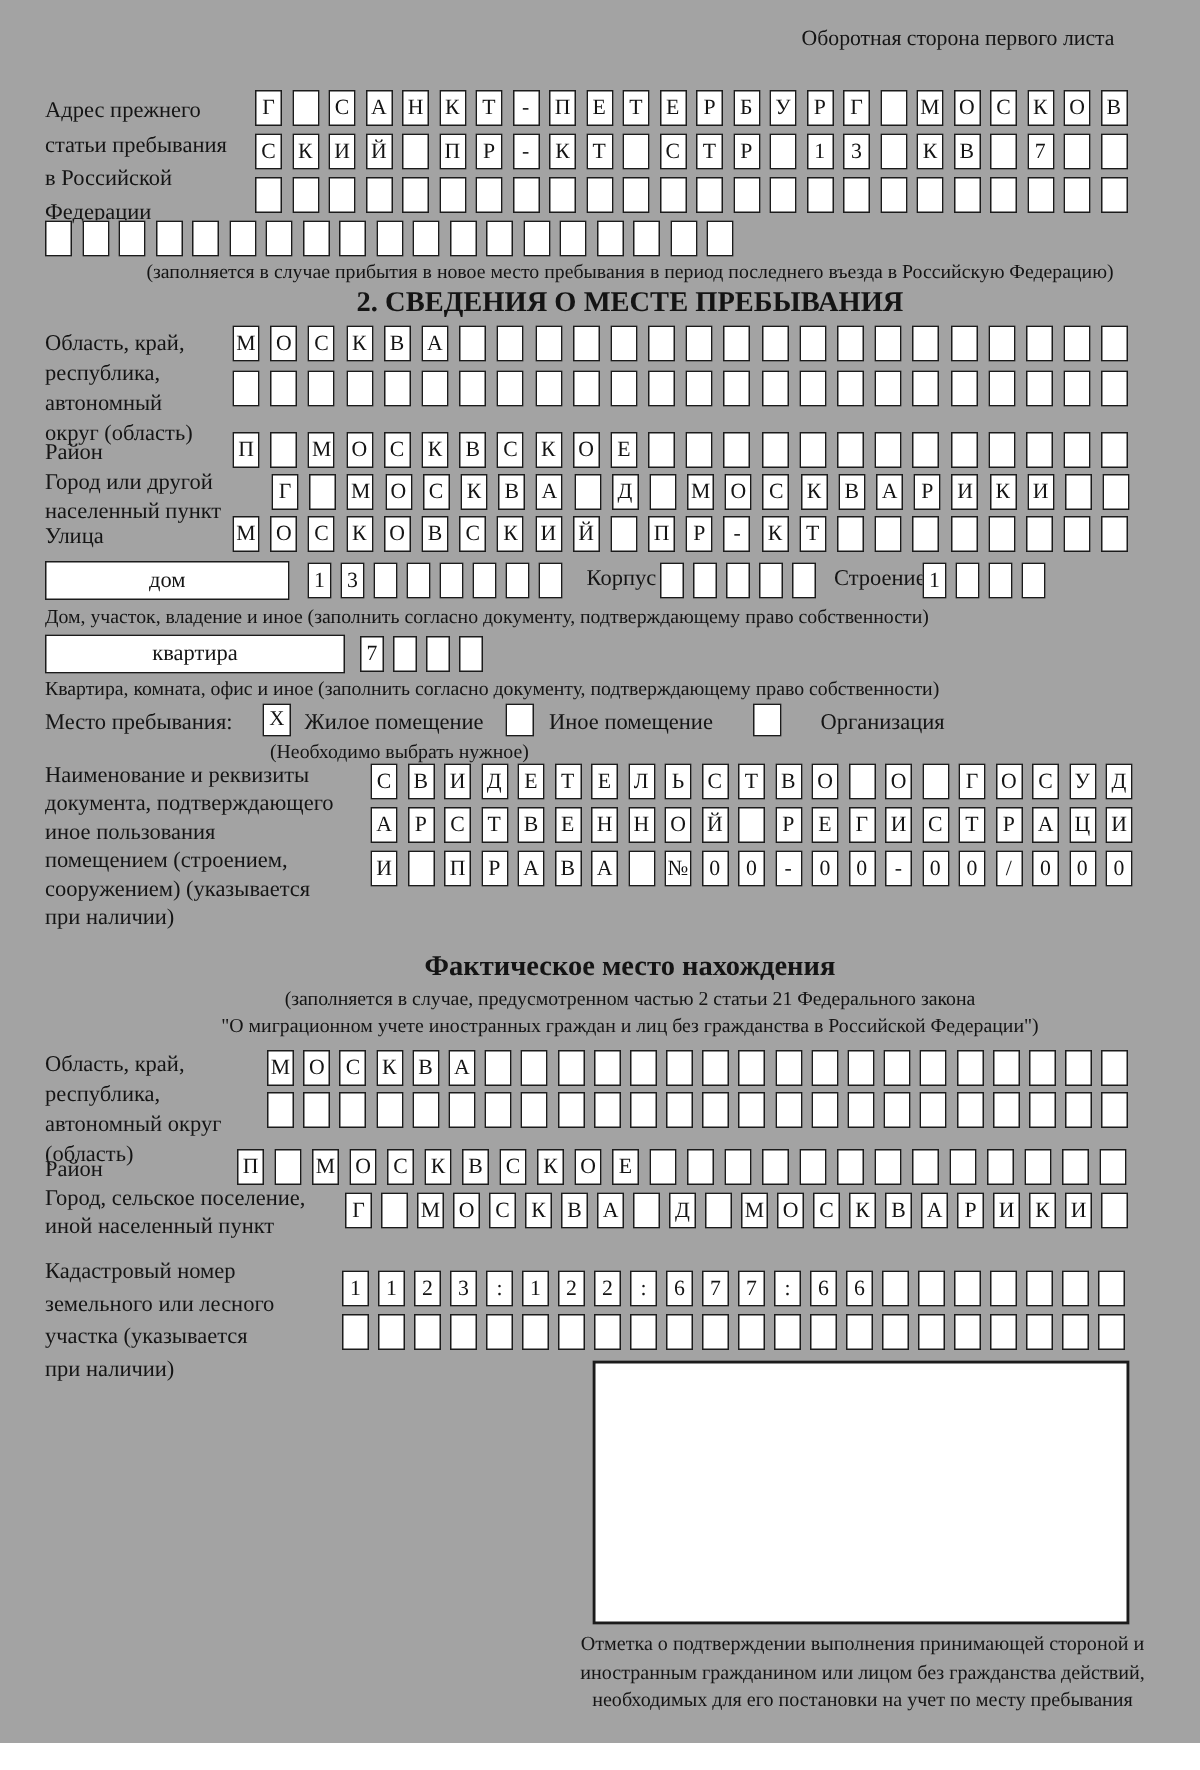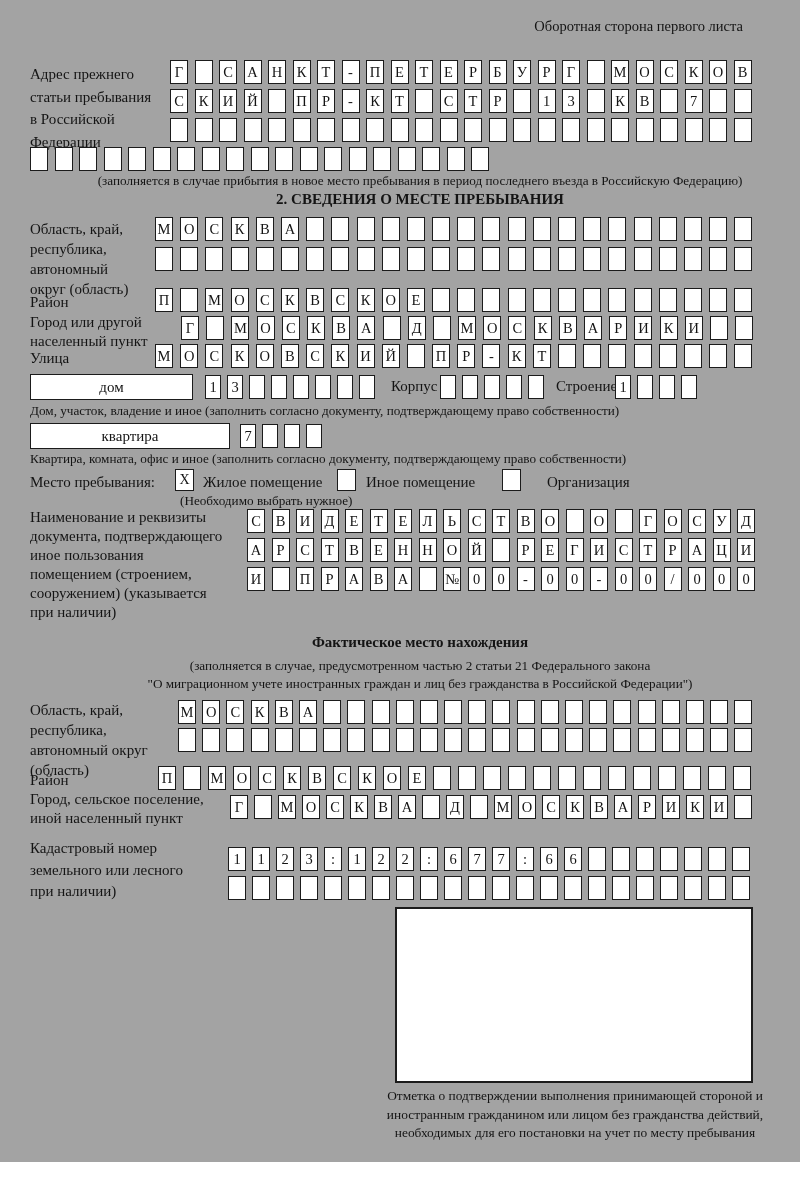--- a/index.html
+++ b/index.html
@@ -8,21 +8,21 @@
     font-family:"Liberation Serif","DejaVu Serif",serif;color:#141414;overflow:hidden;
   }
   .hdr{position:absolute;top:18px;right:57px;font-size:14.5px;}
   .label{position:absolute;font-size:15px;line-height:20px;}
   .lh22 div{line-height:22.5px;}
   .lh19 div{line-height:19px;}
   .lh20 div{line-height:20px;}
   .lh21 div{line-height:21.5px;}
   .note{position:absolute;font-size:13.2px;}
   .centered{left:40px;width:760px;text-align:center;}
-  .title{position:absolute;font-size:15px;font-weight:bold;left:40px;width:760px;text-align:center;}
+  .title{position:absolute;font-size:19px;font-weight:bold;left:40px;width:760px;text-align:center;}
   .cellrow{position:absolute;display:flex;gap:6.5px;}
   .g60{gap:6px;} .g62{gap:6.2px;} .g70{gap:7px;} .g72{gap:7.2px;}
   .cell{
     display:inline-flex;width:18px;height:24px;box-sizing:border-box;
     border:1.5px solid #1b1b1b;align-items:center;justify-content:center;
     font-size:14.5px;flex:0 0 auto;background:#fff;
   }
   .small .cell{width:16px;}
   .widebox{
     position:absolute;box-sizing:border-box;border:1.5px solid #1b1b1b;height:26px;
@@ -537,20 +537,21 @@
       <span class="cell">Р</span>
       <span class="cell">И</span>
       <span class="cell">К</span>
       <span class="cell">И</span>
       <span class="cell"></span>
     </div>
 
   <div class="label lh21" style="left:30px;top:838px;width:190px;">
       <div>Кадастровый номер</div>
       <div>земельного или лесного</div>
+      <div>участка (указывается</div>
       <div>при наличии)</div>
     </div>
   <div class="cellrow g60" style="left:228px;top:847px;">
       <span class="cell">1</span>
       <span class="cell">1</span>
       <span class="cell">2</span>
       <span class="cell">3</span>
       <span class="cell">:</span>
       <span class="cell">1</span>
       <span class="cell">2</span>

